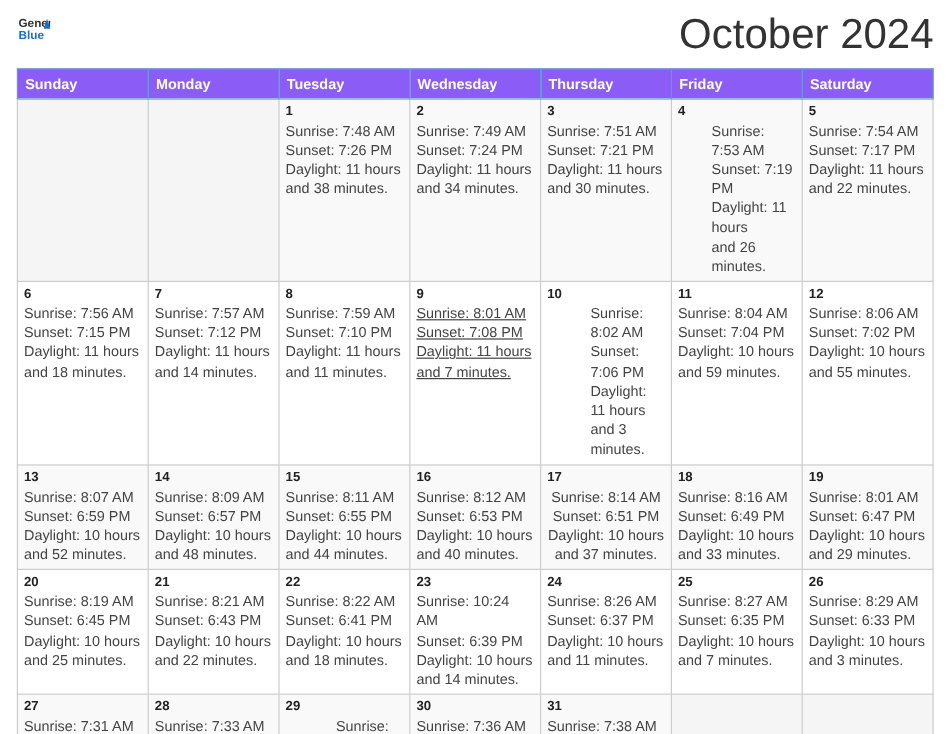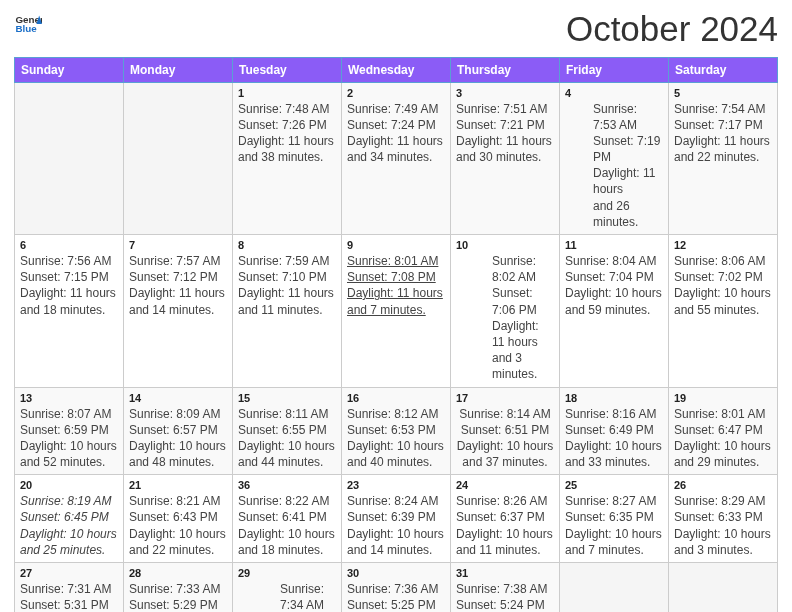--- a/index.html
+++ b/index.html
@@ -256,42 +256,42 @@
             <span class="day-number">19</span>
             <div class="day-info" style="white-space: pre-line;">Sunrise: 8:01 AM
 Sunset: 6:47 PM
 Daylight: 10 hours
 and 29 minutes.</div>
           </td>
         </tr>
         <tr>
           <td>
             <span class="day-number">20</span>
-            <div class="day-info" style="white-space: pre-line; font-style: italic;">Sunrise: 8:19 AM
+            <div class="day-info" style="white-space: pre-line;">Sunrise: 8:19 AM
 Sunset: 6:45 PM
 Daylight: 10 hours
 and 25 minutes.</div>
           </td>
           <td>
             <span class="day-number">21</span>
             <div class="day-info" style="white-space: pre-line;">Sunrise: 8:21 AM
 Sunset: 6:43 PM
 Daylight: 10 hours
 and 22 minutes.</div>
           </td>
           <td>
-            <span class="day-number">36</span>
+            <span class="day-number">22</span>
             <div class="day-info" style="white-space: pre-line;">Sunrise: 8:22 AM
 Sunset: 6:41 PM
 Daylight: 10 hours
 and 18 minutes.</div>
           </td>
           <td>
             <span class="day-number">23</span>
-            <div class="day-info" style="white-space: pre-line;">Sunrise: 8:24 AM
+            <div class="day-info" style="white-space: pre-line;">Sunrise: 10:24 AM
 Sunset: 6:39 PM
 Daylight: 10 hours
 and 14 minutes.</div>
           </td>
           <td>
             <span class="day-number">24</span>
             <div class="day-info" style="white-space: pre-line;">Sunrise: 8:26 AM
 Sunset: 6:37 PM
 Daylight: 10 hours
 and 11 minutes.</div>

